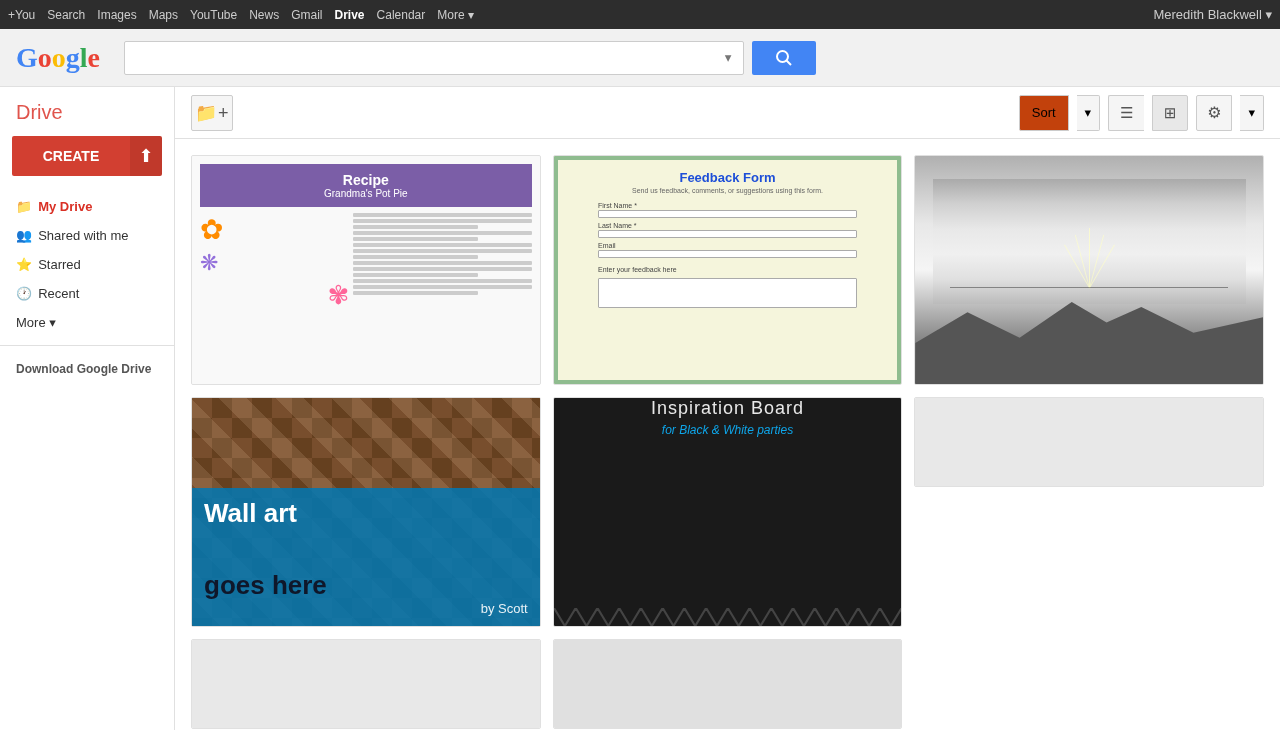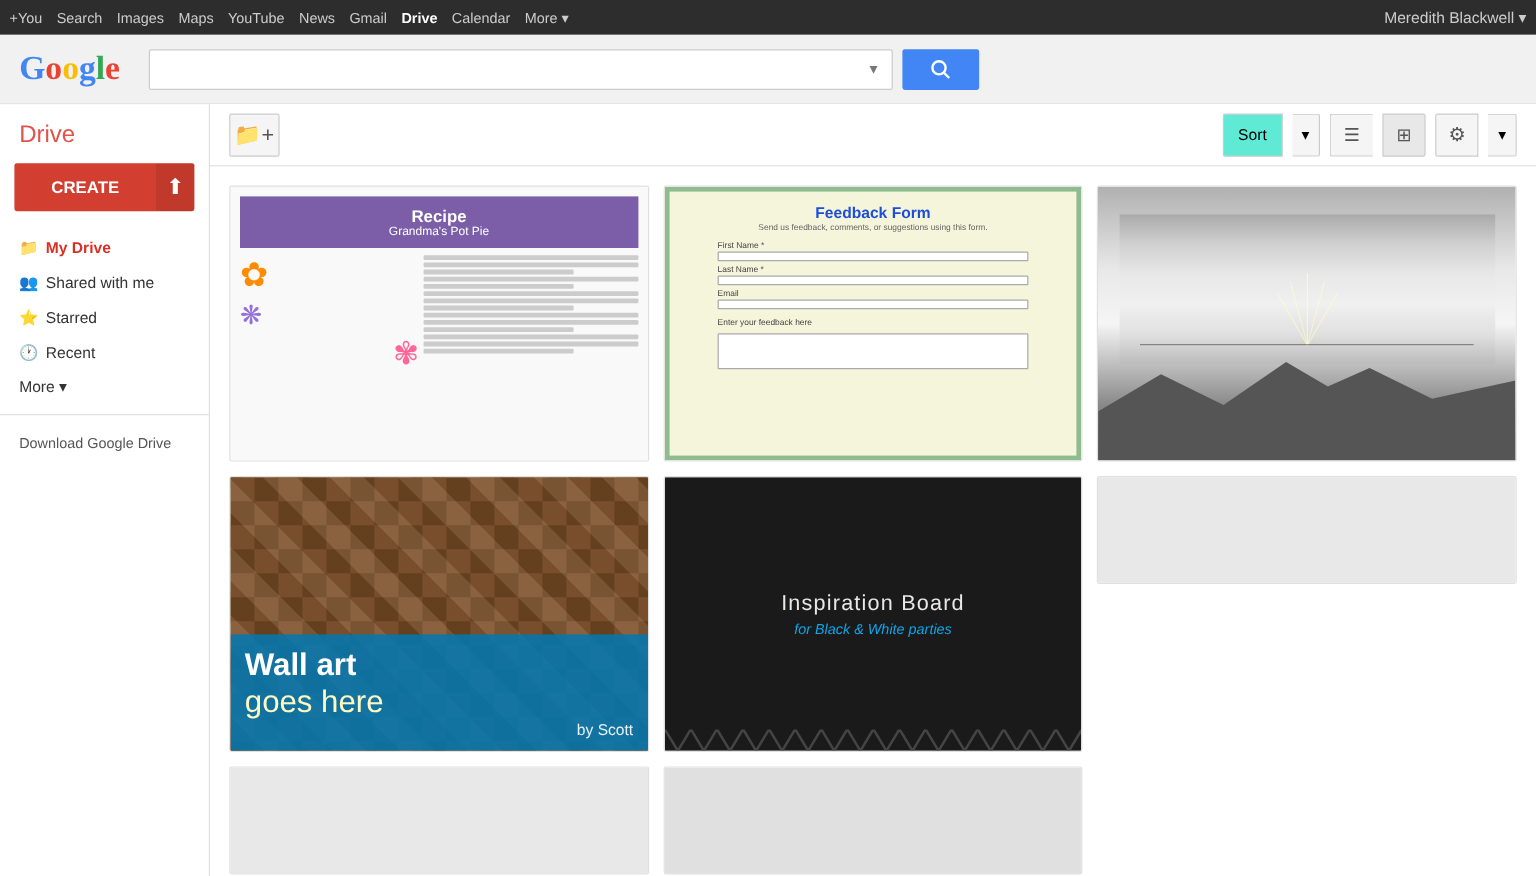--- a/index.html
+++ b/index.html
@@ -155,20 +155,21 @@
       align-items: center;
       gap: 6px;
     }
     .sidebar-nav-item.active { color: #d93025; font-weight: bold; }
     .sidebar-divider { height: 1px; background: #e0e0e0; margin: 8px 0; }
     .sidebar-bottom {
       padding: 8px 16px;
       font-size: 12px;
       color: #555;
       cursor: pointer;
+      font-weight: bold;
     }
 
     
     #content-area {
       flex: 1;
       overflow-y: auto;
       background: #fff;
     }
     #content-toolbar {
       display: flex;
@@ -189,21 +190,21 @@
       align-items: center;
       justify-content: center;
       font-size: 18px;
       color: #555;
     }
     .toolbar-spacer { flex: 1; }
     #sort-btn {
       height: 36px;
       padding: 0 12px;
       border: 1px solid #ccc;
-      background: #5eead4;
+      background: #c2410c;
       cursor: pointer;
       border-radius: 2px 0 0 2px;
       font-size: 13px;
       display: flex;
       align-items: center;
       gap: 4px;
     }
     #sort-arrow-btn {
       height: 36px;
       padding: 0 8px;
@@ -391,21 +392,21 @@
     }
     .wallart-overlay {
       position: absolute;
       bottom: 0;
       left: 0;
       right: 0;
       background: rgba(0, 120, 180, 0.85);
       padding: 10px 12px;
     }
     .wallart-text1 { font-size: 26px; font-weight: bold; color: white; }
-    .wallart-text2 { font-size: 26px; font-weight: normal; color: #fef9c3; }
+    .wallart-text2 { font-size: 26px; font-weight: bold; color: #0f172a; margin-top: 41px; }
     .wallart-by { font-size: 13px; color: rgba(255,255,255,0.9); text-align: right; }
 
     
     .pencils-preview {
       width: 100%;
       height: 100%;
       position: relative;
       overflow: hidden;
     }
     .pencils-overlay {
@@ -420,21 +421,20 @@
     .pencils-subtitle { font-size: 13px; color: #fff; text-shadow: 1px 1px 2px rgba(0,0,0,0.7); }
 
     
     .inspiration-preview {
       width: 100%;
       height: 100%;
       background: #1a1a1a;
       display: flex;
       flex-direction: column;
       align-items: center;
-      justify-content: center;
       position: relative;
     }
     .inspiration-title { color: #e8e8e8; font-size: 18px; font-weight: normal; letter-spacing: 1px; }
     .inspiration-subtitle { color: #0ea5e9; font-size: 12px; margin-top: 4px; font-style: italic; }
     .inspiration-zigzag {
       position: absolute;
       bottom: 0;
       left: 0;
       right: 0;
       height: 18px;

